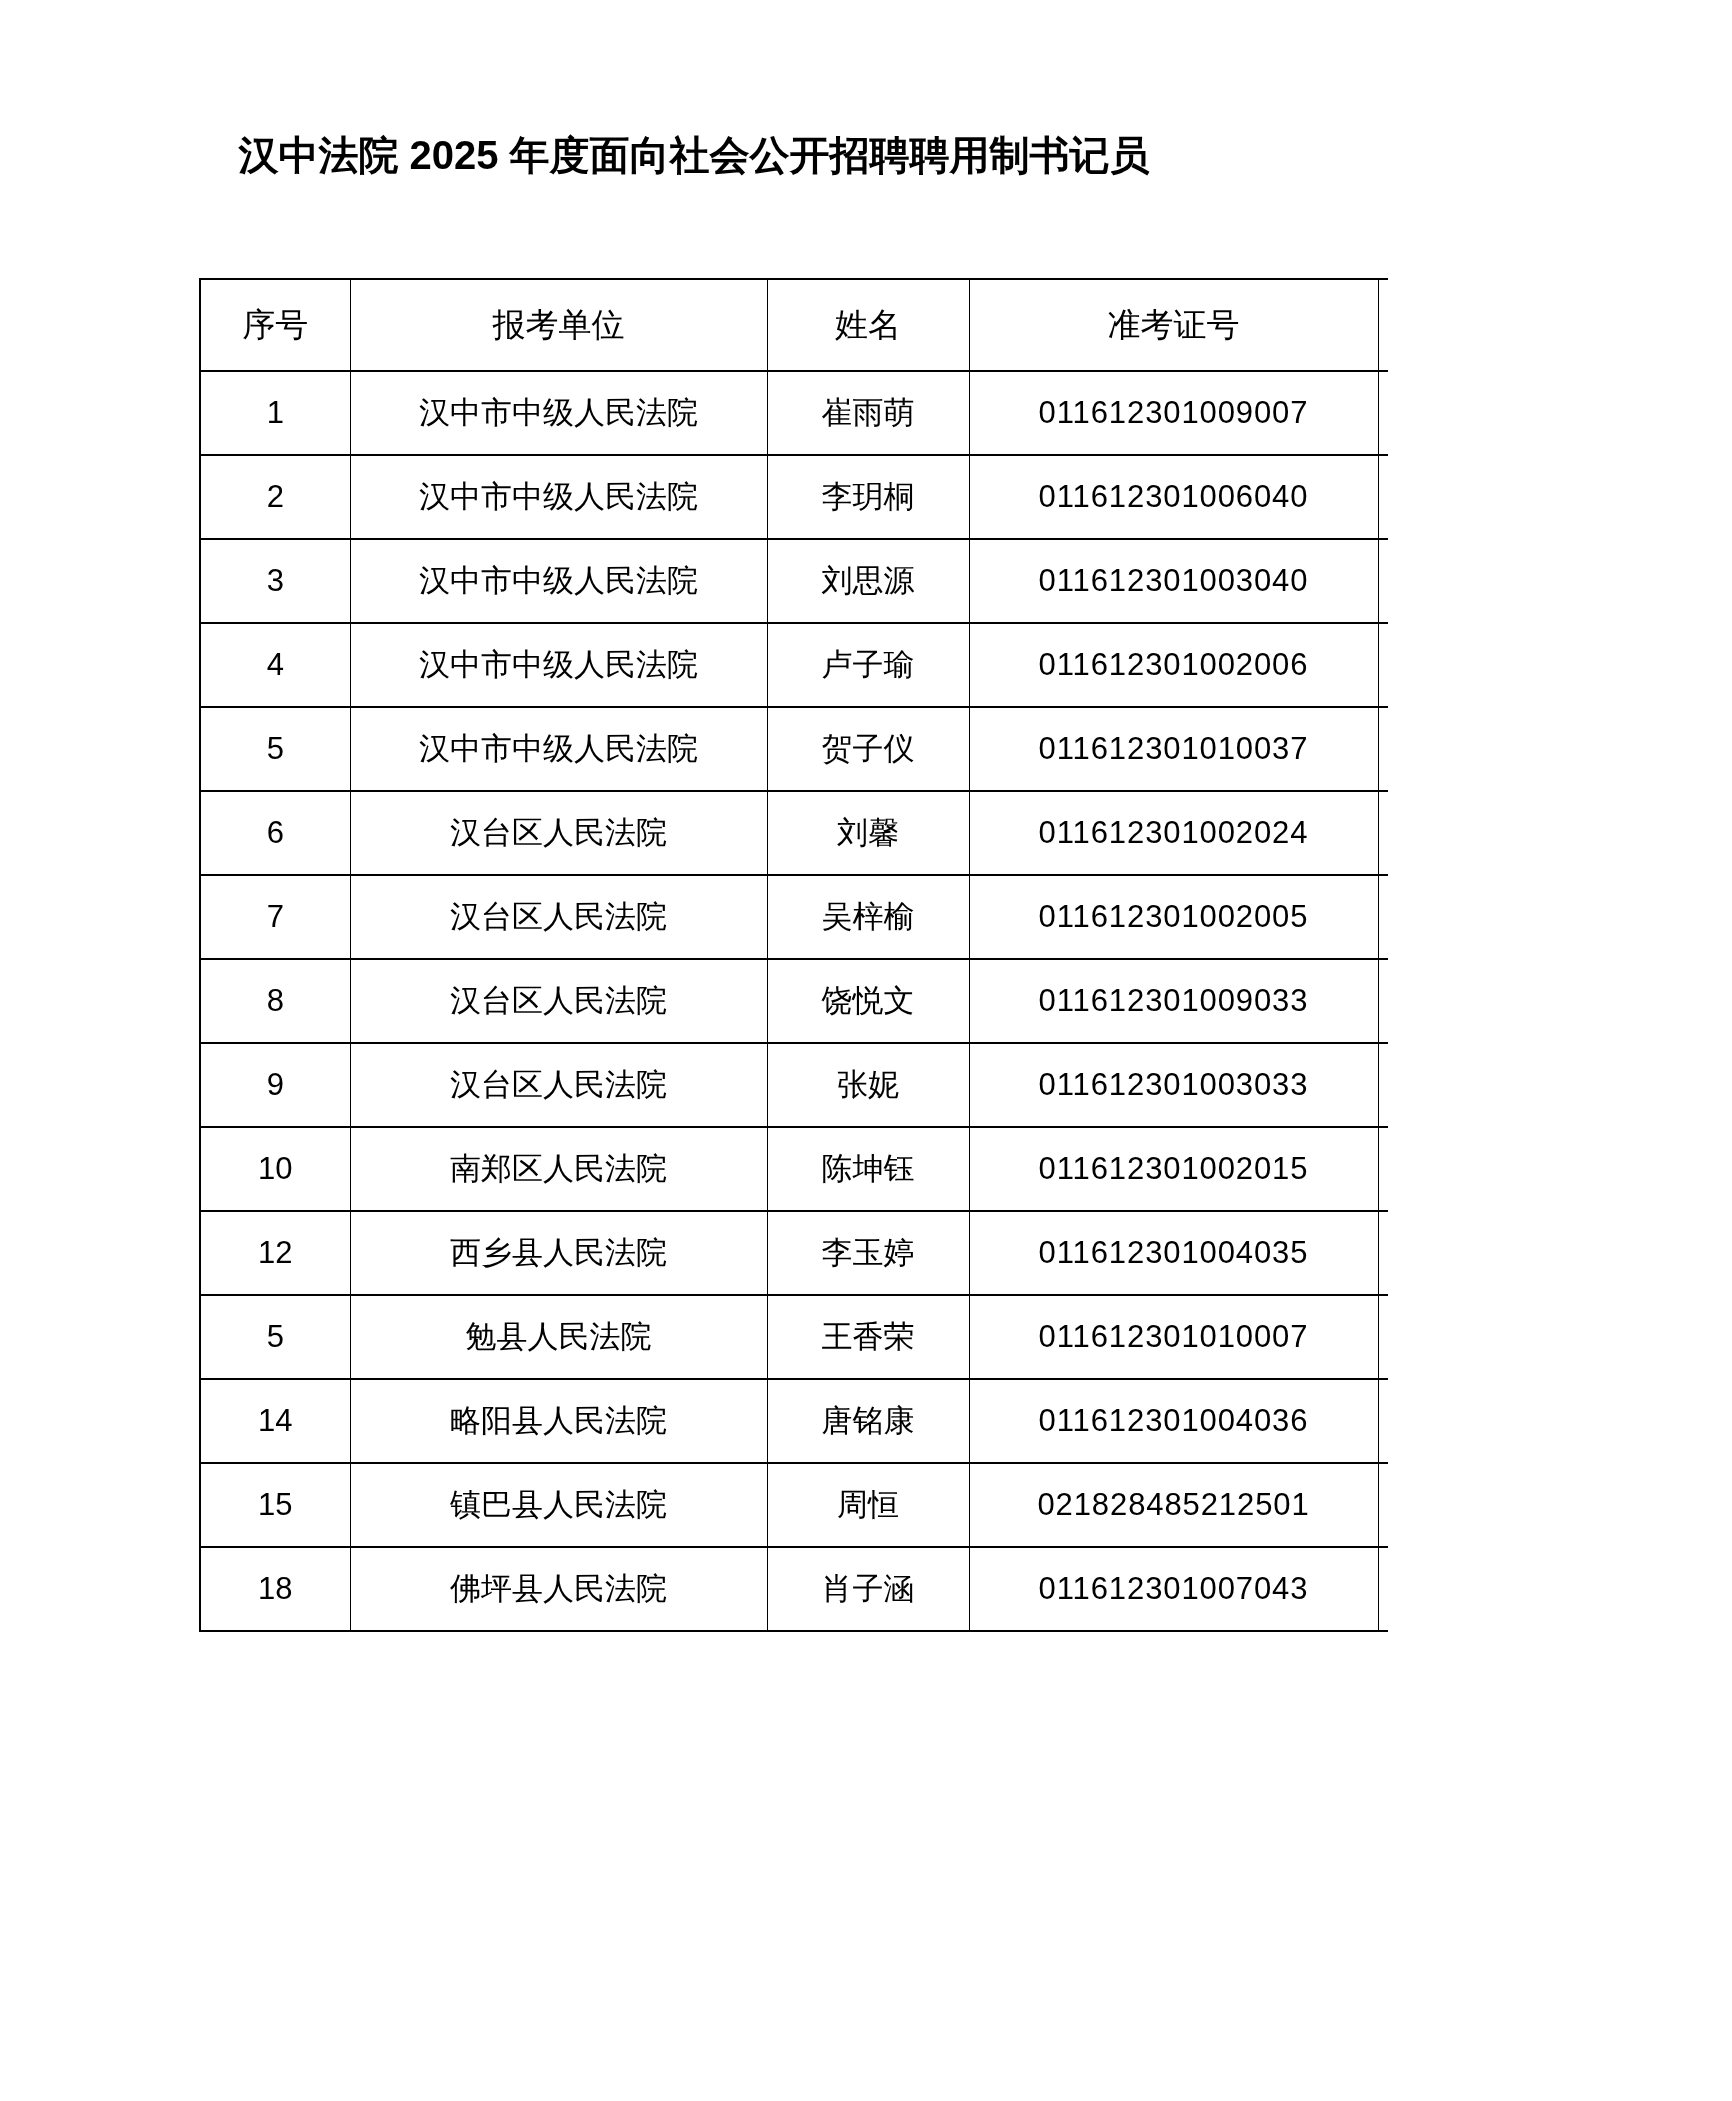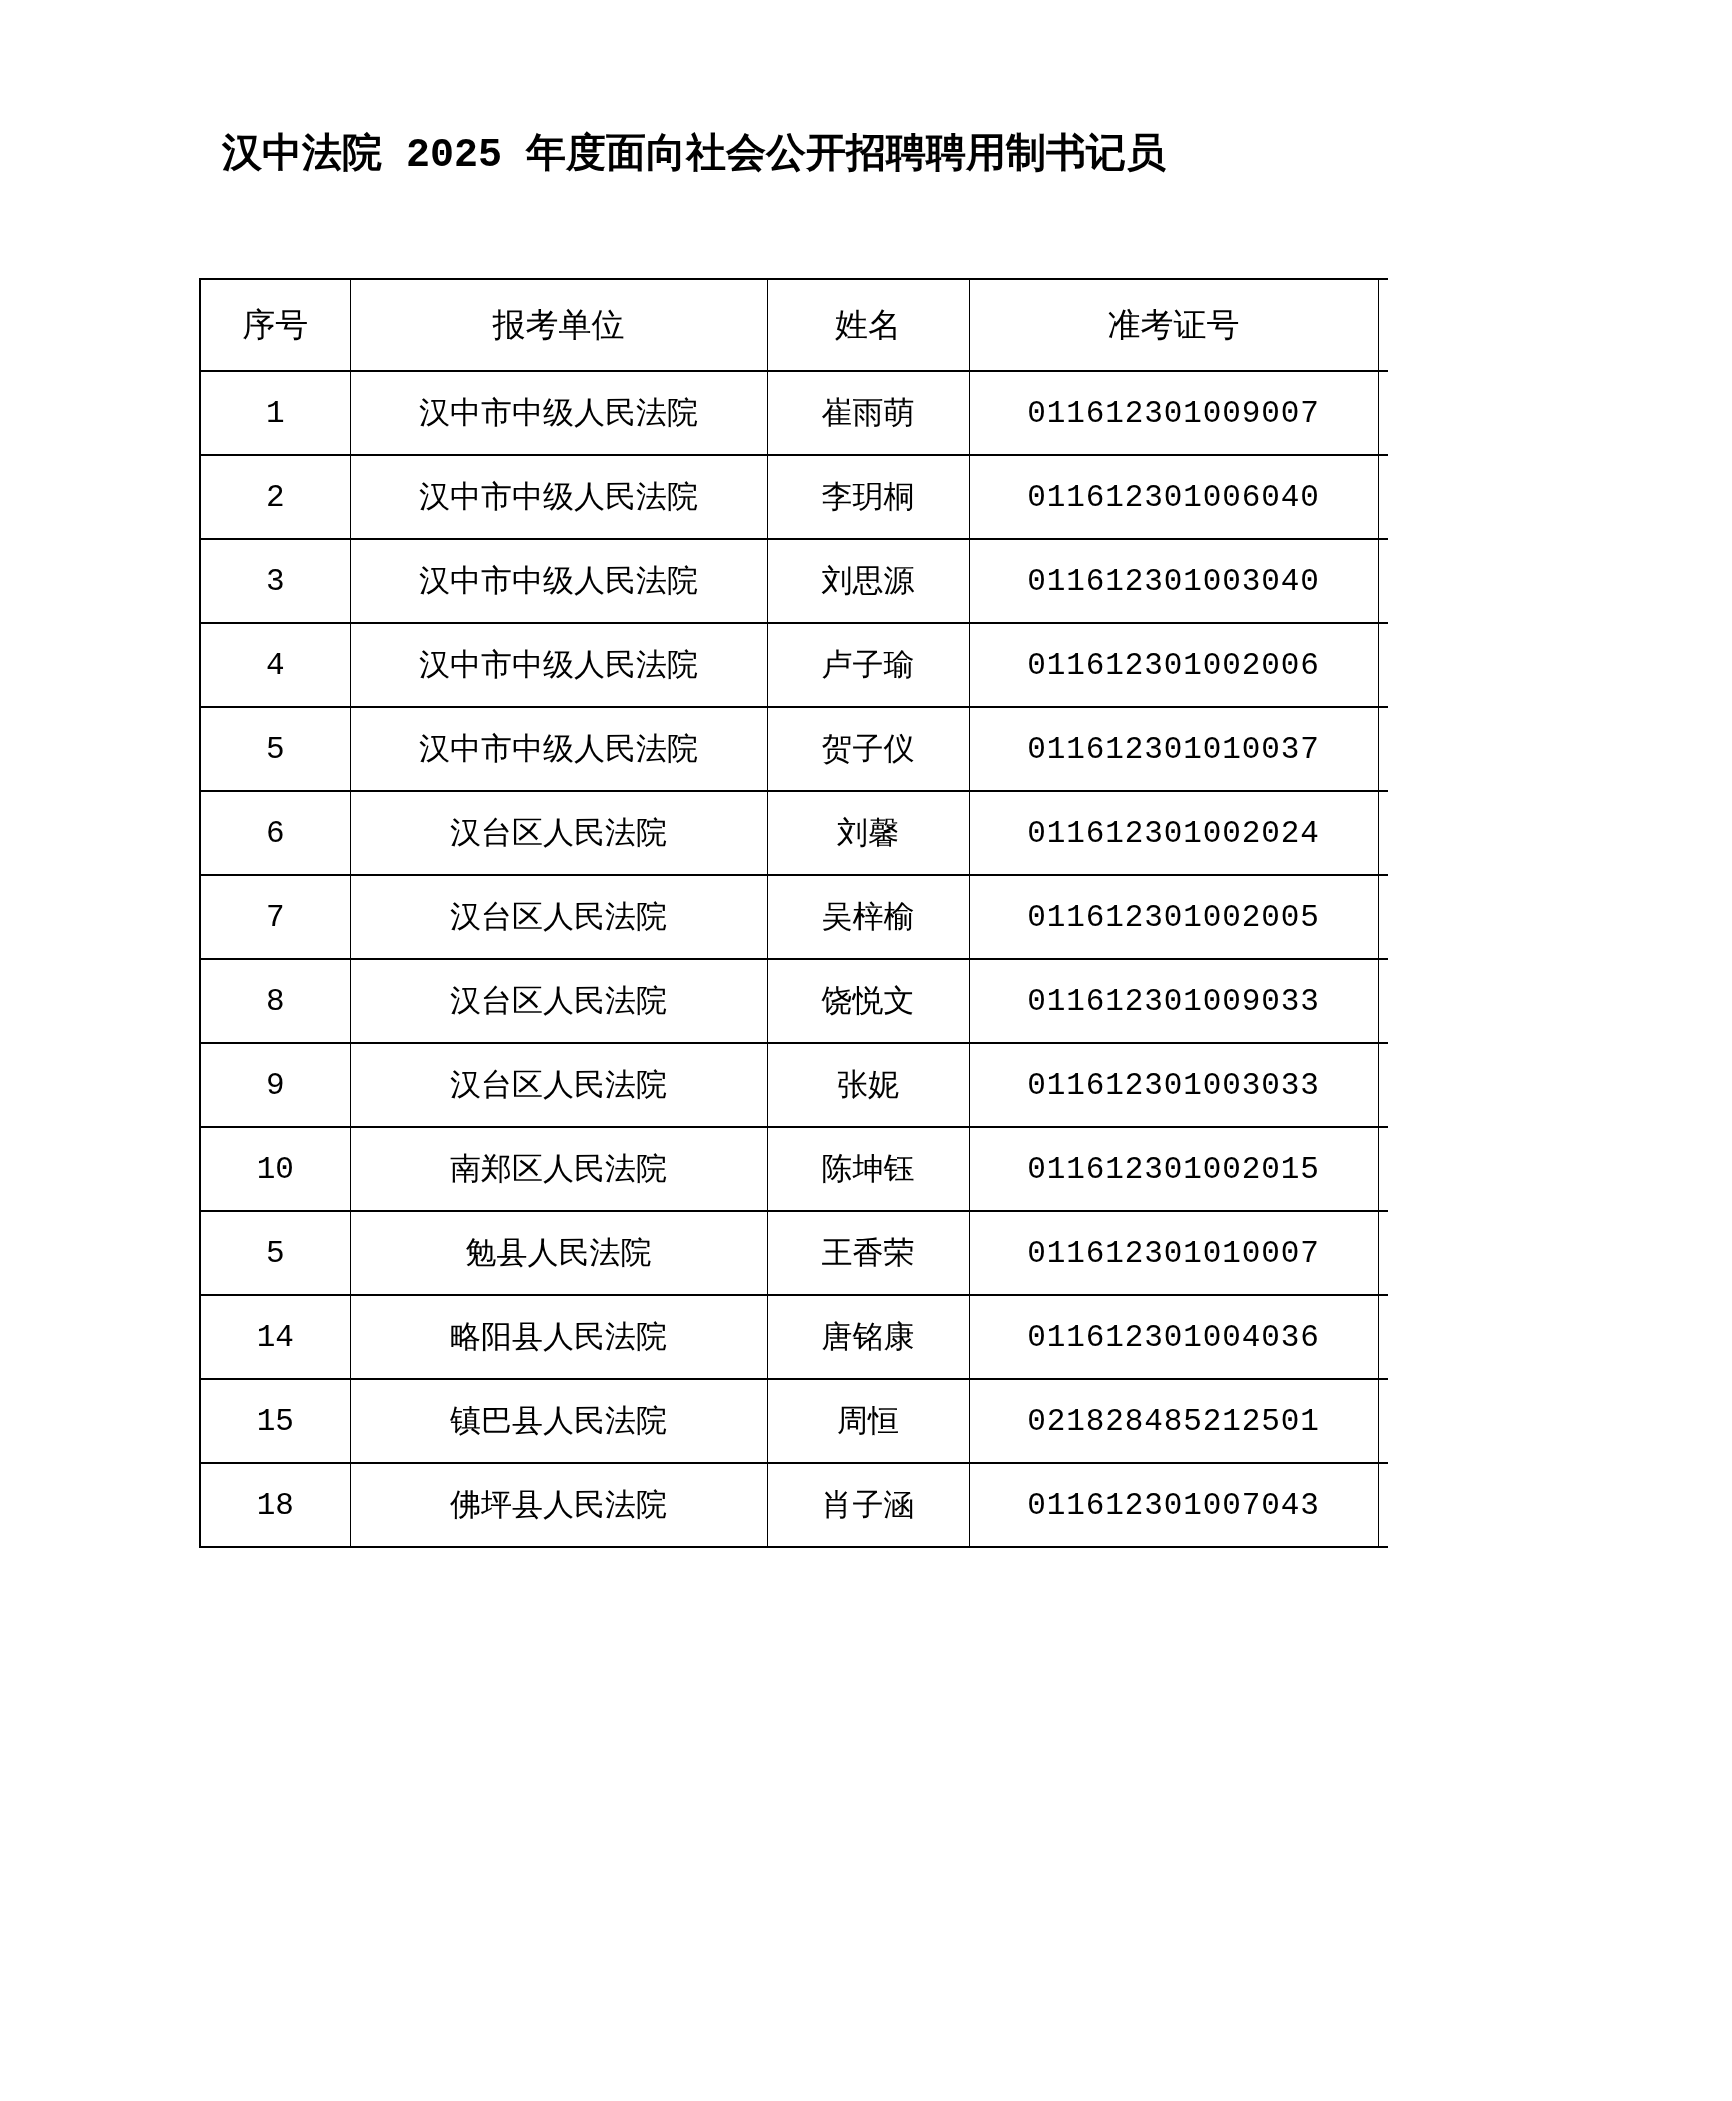--- a/index.html
+++ b/index.html
@@ -6,21 +6,21 @@
     margin: 0;
     padding: 0;
     background: #ffffff;
   }
   .page {
     position: relative;
     width: 1388px;
     height: 2101px;
     background: #ffffff;
     color: #000000;
-    font-family: Liberation Mono, monospace;
+    font-family: Liberation Sans, sans-serif;
     overflow: hidden;
     box-sizing: border-box;
   }
   .title {
     text-align: center;
     font-weight: bold;
     font-size: 40px;
     line-height: 49px;
     color: #000000;
     margin: 0;
@@ -158,20 +158,27 @@
           <td>递补</td>
         </tr>
         <tr>
           <td>10</td>
           <td>南郑区人民法院</td>
           <td>陈坤钰</td>
           <td class="ticket">011612301002015</td>
           <td></td>
         </tr>
         <tr>
+          <td>12</td>
+          <td>西乡县人民法院</td>
+          <td>李玉婷</td>
+          <td class="ticket">011612301004035</td>
+          <td></td>
+        </tr>
+        <tr>
           <td>5</td>
           <td>勉县人民法院</td>
           <td>王香荣</td>
           <td class="ticket">011612301010007</td>
           <td></td>
         </tr>
         <tr>
           <td>14</td>
           <td>略阳县人民法院</td>
           <td>唐铭康</td>

